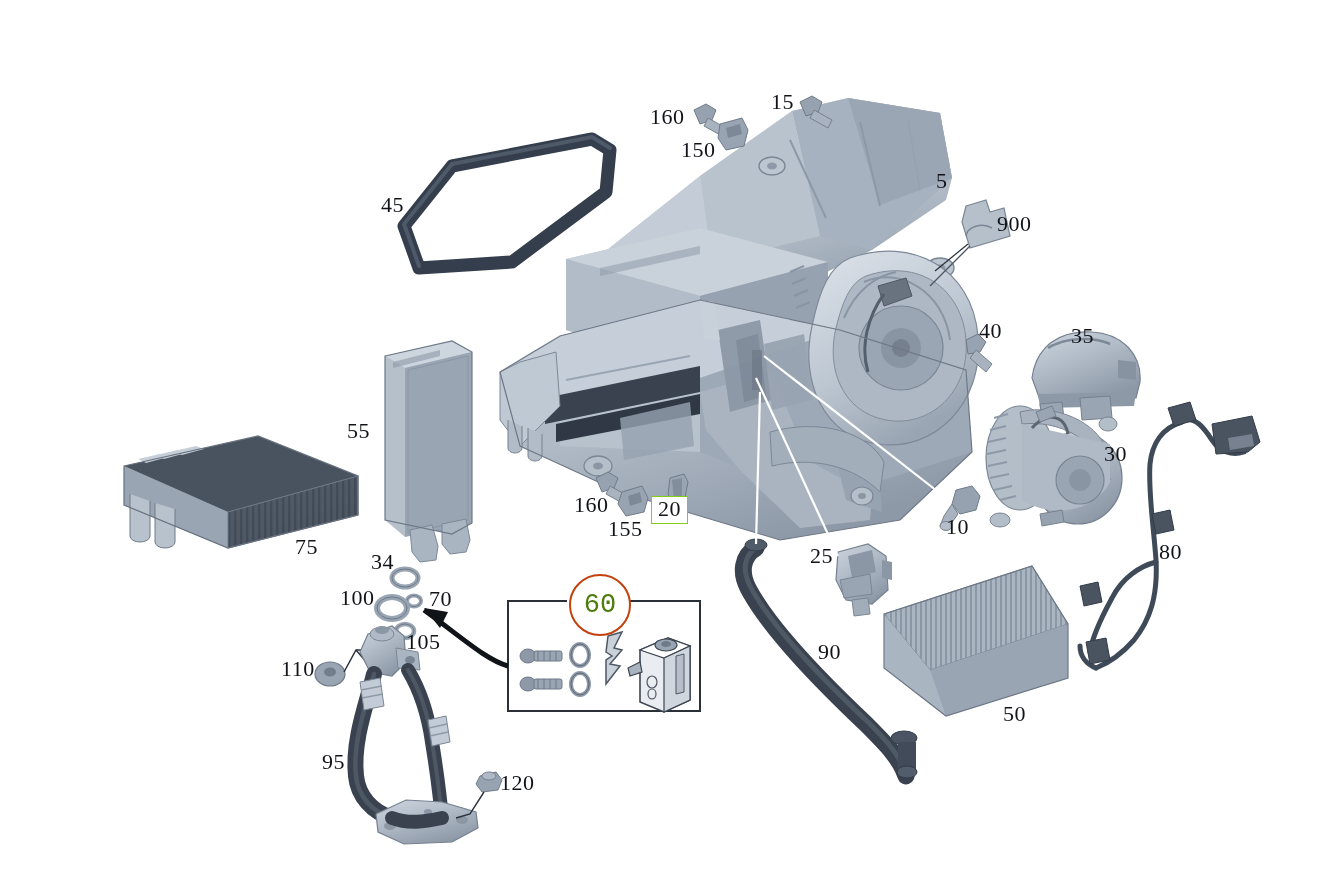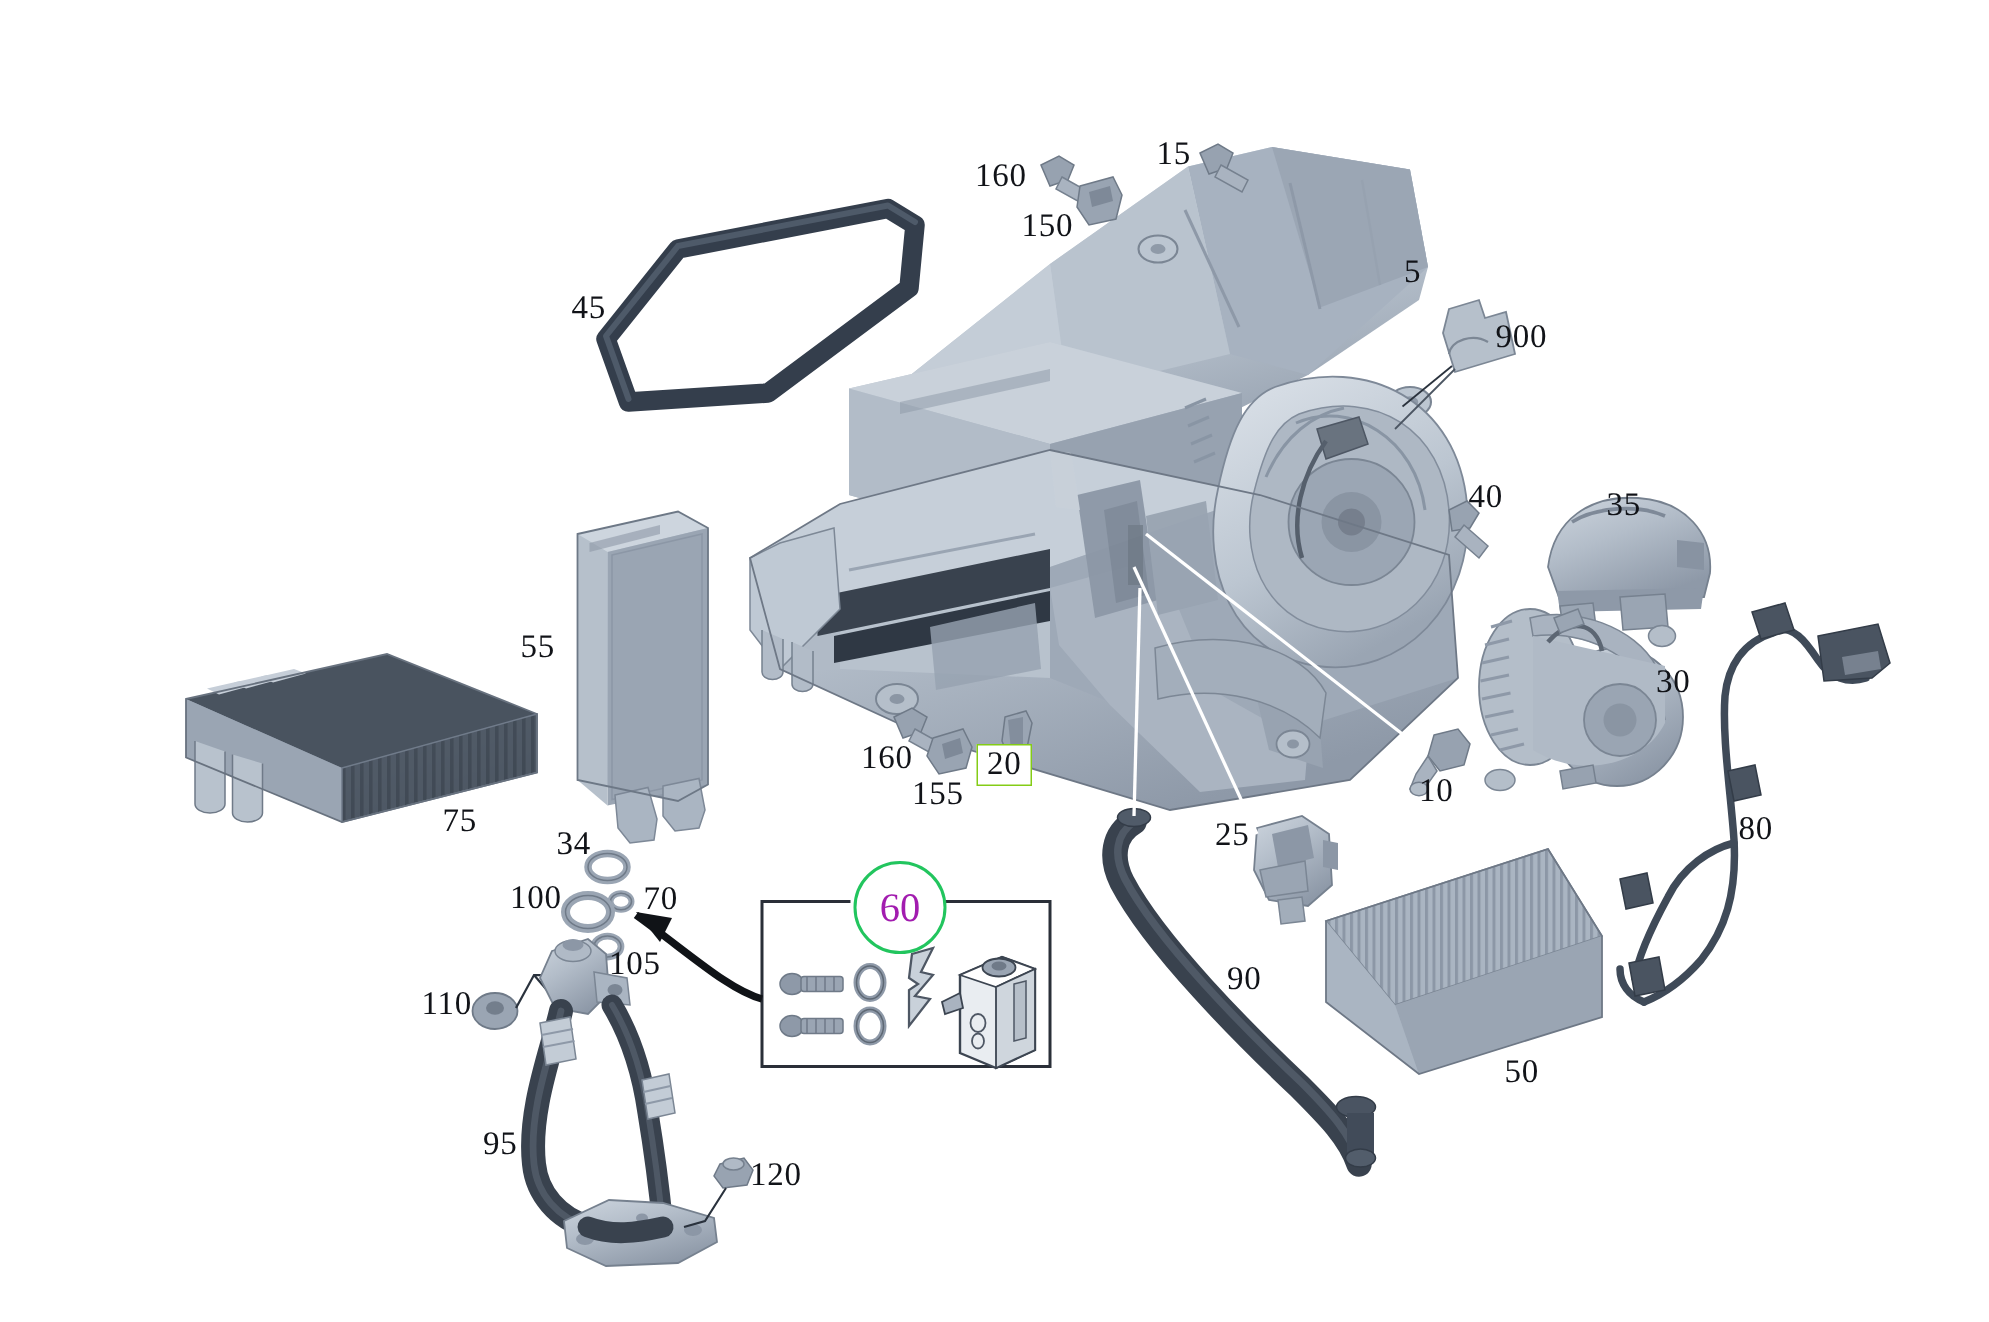--- a/index.html
+++ b/index.html
@@ -25,24 +25,24 @@
   .callout.hl{
     background:#ffffff;
     border:1px solid #84cc16;
     padding:1px 6px 3px 6px;
     line-height:1;
     color:#111318;
   }
   .kit-num{
     position:absolute;
     width:58px;height:58px;border-radius:50%;
-    background:#ffffff;border:2px solid #22c55e;
+    background:#ffffff;border:2px solid #c2410c;
     display:flex;align-items:center;justify-content:center;
-    font-size:27px;color:#a21caf;
-    font-family:Liberation Serif, serif;
+    font-size:27px;color:#4d7c0f;
+    font-family:Liberation Mono, monospace;
   }
 </style>
 </head>
 <body>
 
 <div id="stage">
 
   <svg class="diagram" viewBox="0 0 1326 881">
     <defs>
       <linearGradient id="gMetal" x1="0" y1="0" x2="0.6" y2="1">

